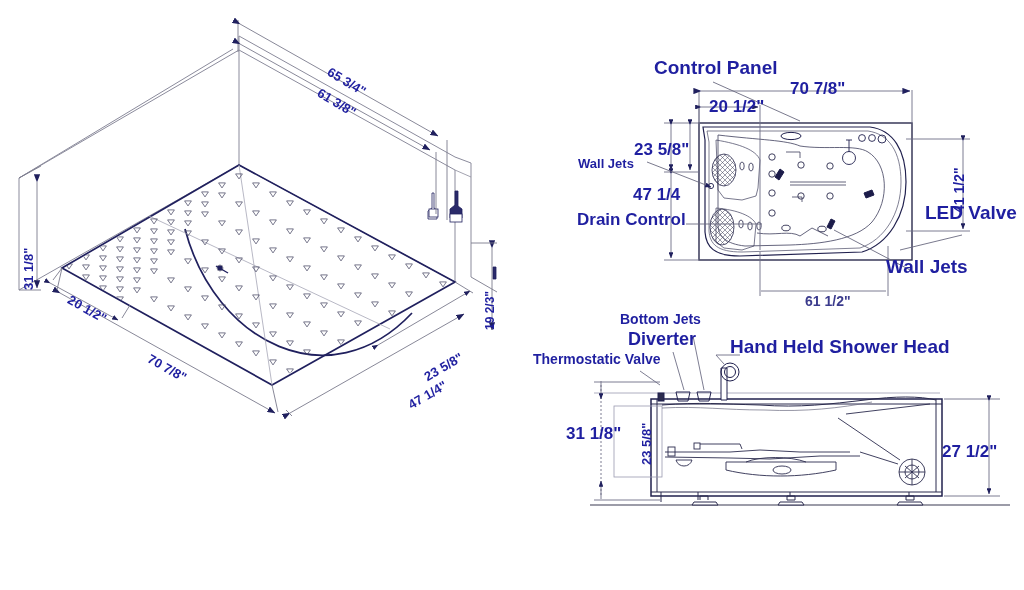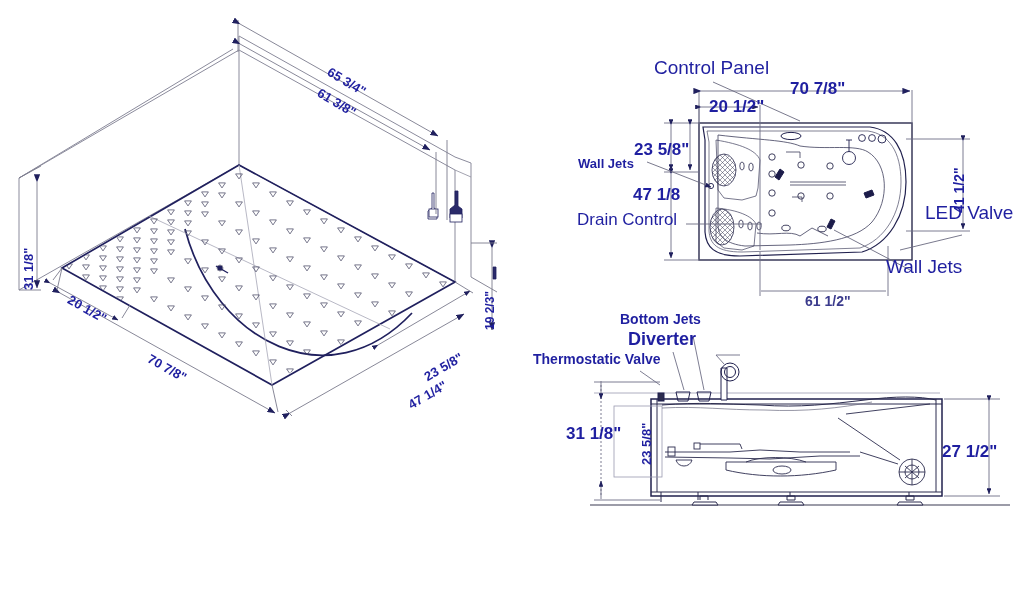--- a/index.html
+++ b/index.html
@@ -14,21 +14,21 @@
   .lbl{
     position:absolute;
     font-family:"Liberation Sans", sans-serif;
     color:#1f1fa0;
     white-space:nowrap;
     line-height:1;
     font-weight:bold;
   }
   
   .dim{font-size:13px;font-weight:bold;letter-spacing:0px;}
-  .callout{font-size:17px;font-weight:normal;}
+  .callout{font-size:17px;font-weight:bold;}
   .callout-sm{font-size:13px;font-weight:bold;}
   .dimbig{font-size:17px;font-weight:bold;}
   .dimmid{font-size:14px;font-weight:bold;}
   .rot-neg90{transform:rotate(-90deg);transform-origin:left top;}
   .rot-iso-a{transform:rotate(-30.5deg);transform-origin:left top;}
   .rot-iso-b{transform:rotate(29.5deg);transform-origin:left top;}
   .rot-iso-c{transform:rotate(31deg);transform-origin:left top;}
 </style>
 </head>
 <body>
@@ -581,32 +581,33 @@
   <div class="lbl callout" style="left:925px;top:203px;font-size:19px;">LED Valve</div>
 
   <div class="lbl callout" style="left:886px;top:257px;font-size:19px;">Wall Jets</div>
 
   <div class="lbl dimbig" style="left:790px;top:80px;">70 7/8"</div>
 
   <div class="lbl dimbig" style="left:709px;top:98px;">20 1/2"</div>
 
   <div class="lbl dimbig" style="left:634px;top:141px;">23 5/8"</div>
 
-  <div class="lbl dimbig" style="left:633px;top:186px;">47 1/8</div>
+  <div class="lbl dimbig" style="left:633px;top:186px;">47 1/4</div>
 
   <div class="lbl dimmid rot-neg90" style="left:952px;top:213px;">41 1/2"</div>
 
   <div class="lbl dimmid" style="left:805px;top:294px;color:#3b3b8c;">61 1/2"</div>
 
   <div class="lbl callout-sm" style="left:620px;top:312px;font-size:14px;">Bottom Jets</div>
 
   <div class="lbl callout-sm" style="left:628px;top:330px;font-size:18px;">Diverter</div>
 
   <div class="lbl callout-sm" style="left:533px;top:352px;font-size:14px;">Thermostatic Valve</div>
 
+  <div class="lbl callout" style="left:730px;top:337px;font-size:19px;">Hand Held Shower Head</div>
 
   <div class="lbl dimbig" style="left:566px;top:425px;">31 1/8"</div>
 
   <div class="lbl dimmid rot-neg90" style="left:640px;top:465px;font-size:13px;">23 5/8"</div>
 
   <div class="lbl dimbig" style="left:942px;top:443px;">27 1/2"</div>
 
 </div>
 
 </body></html>

